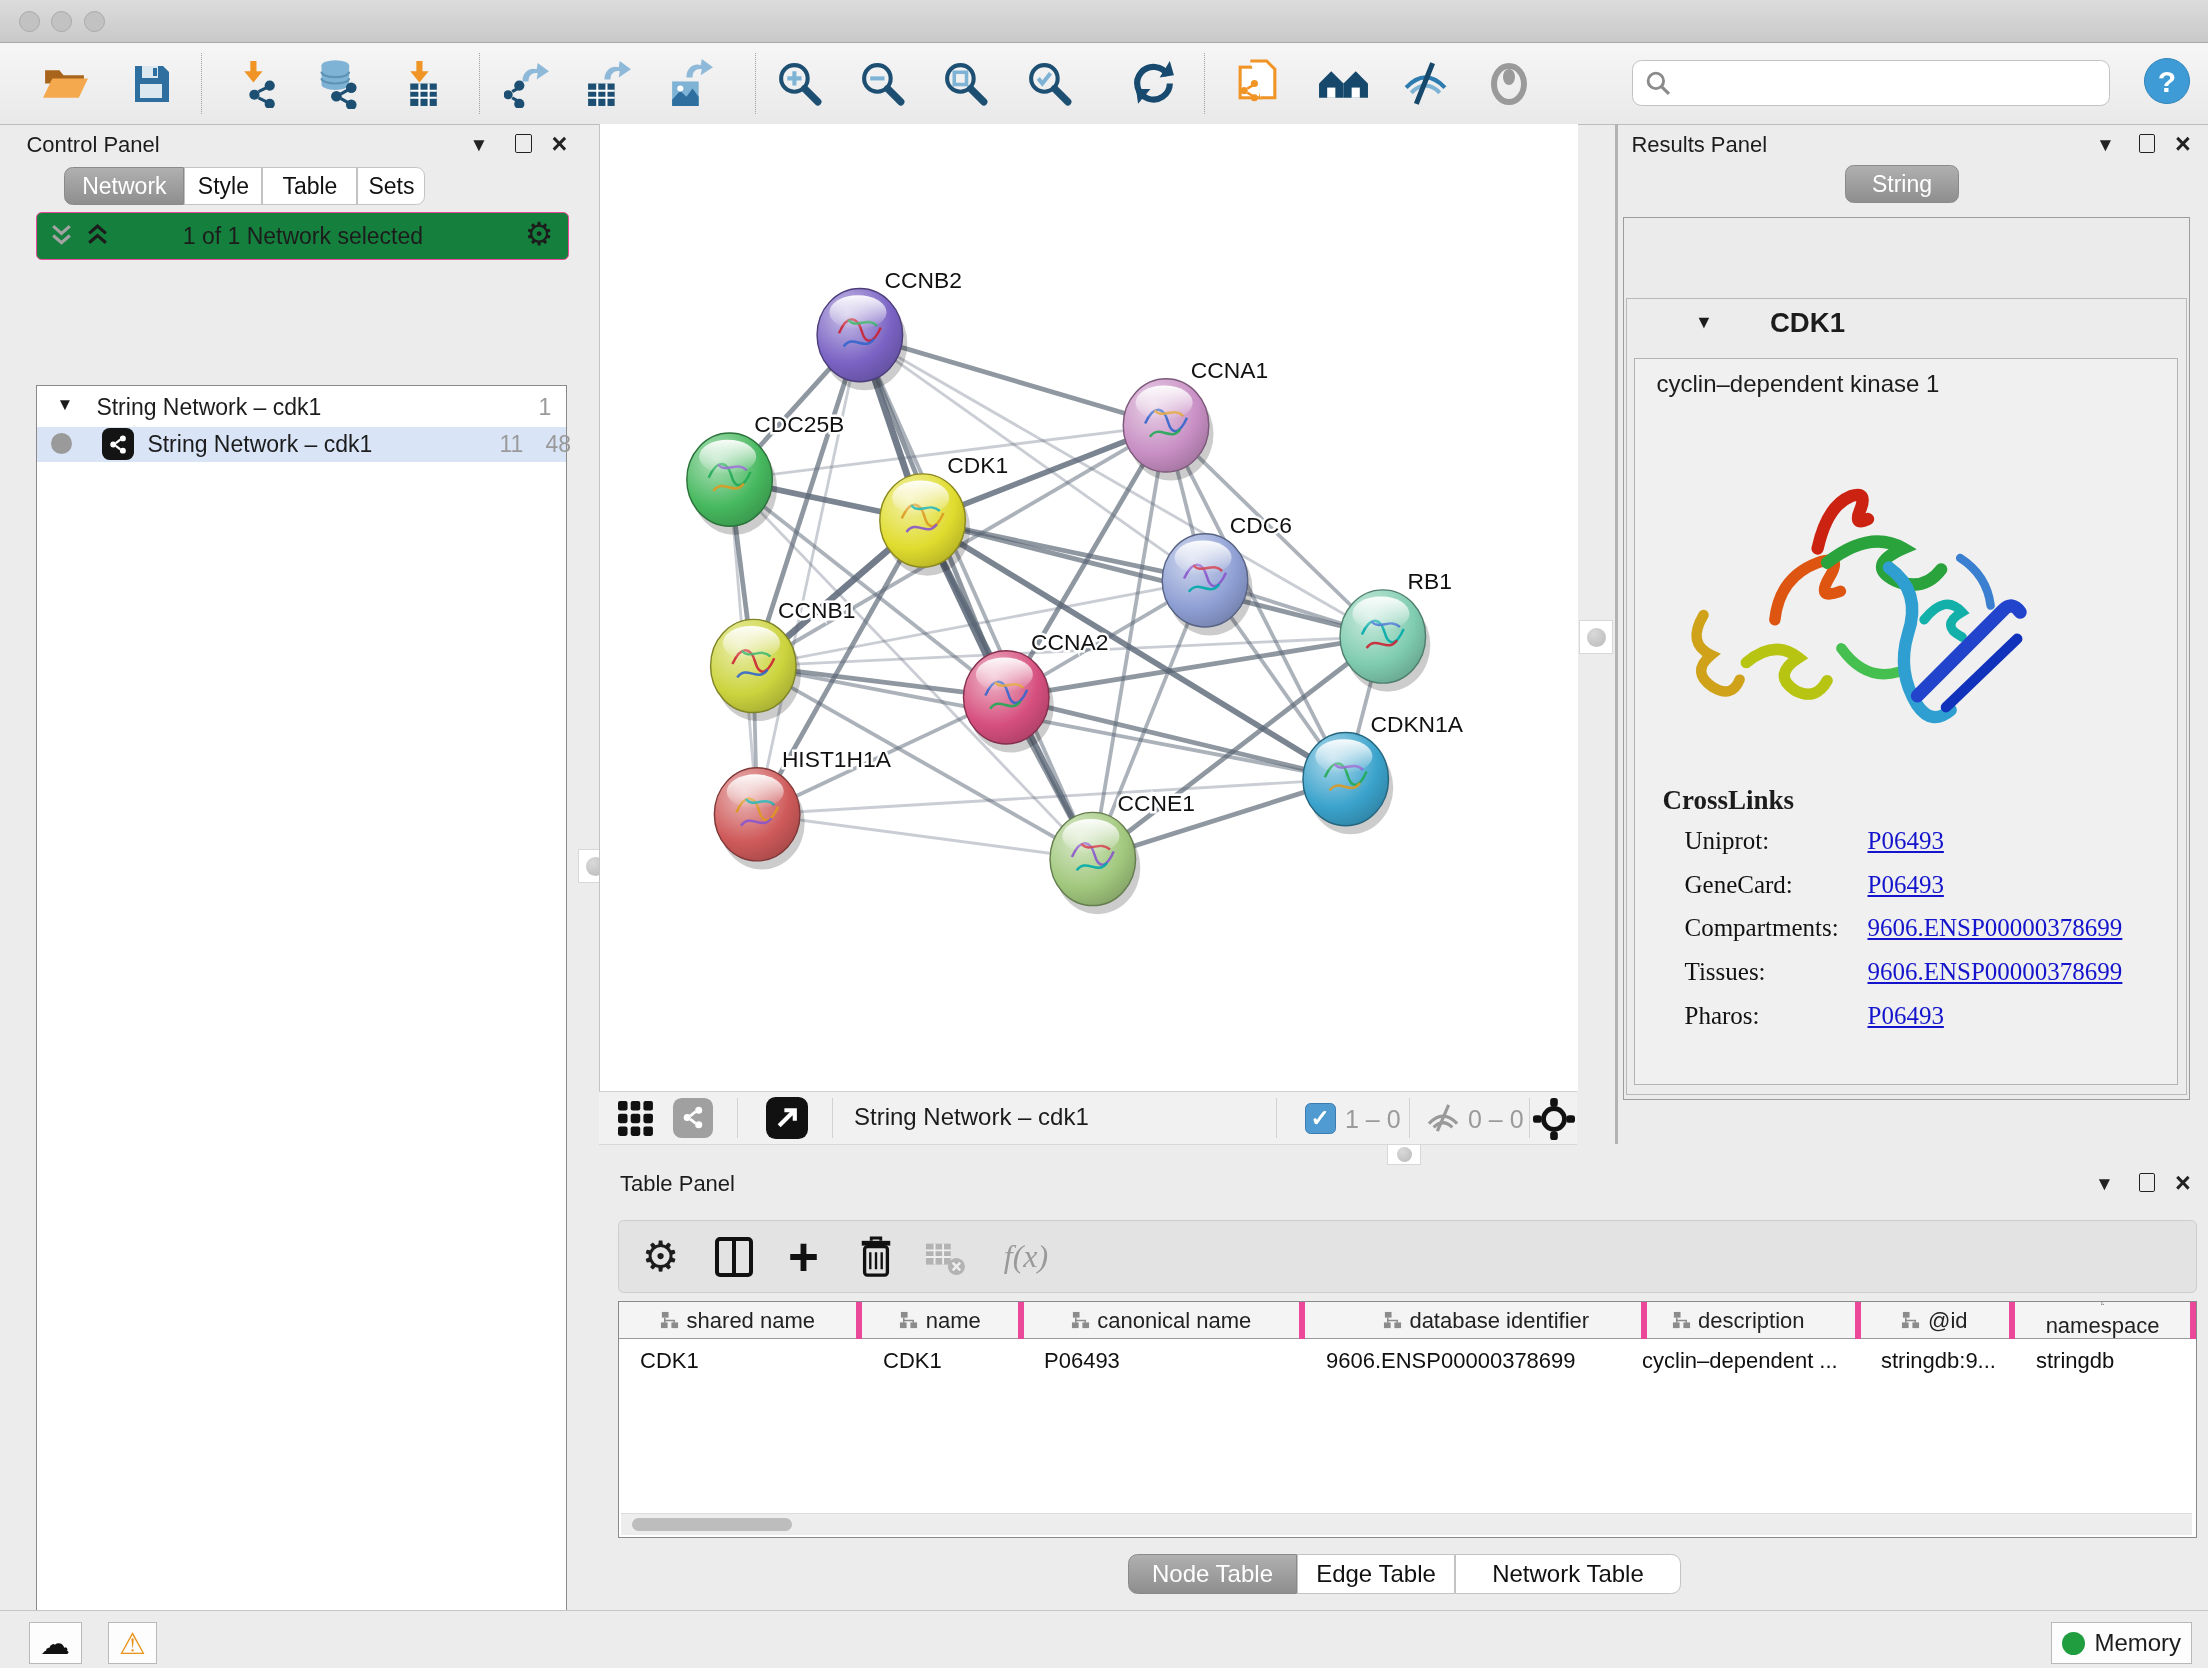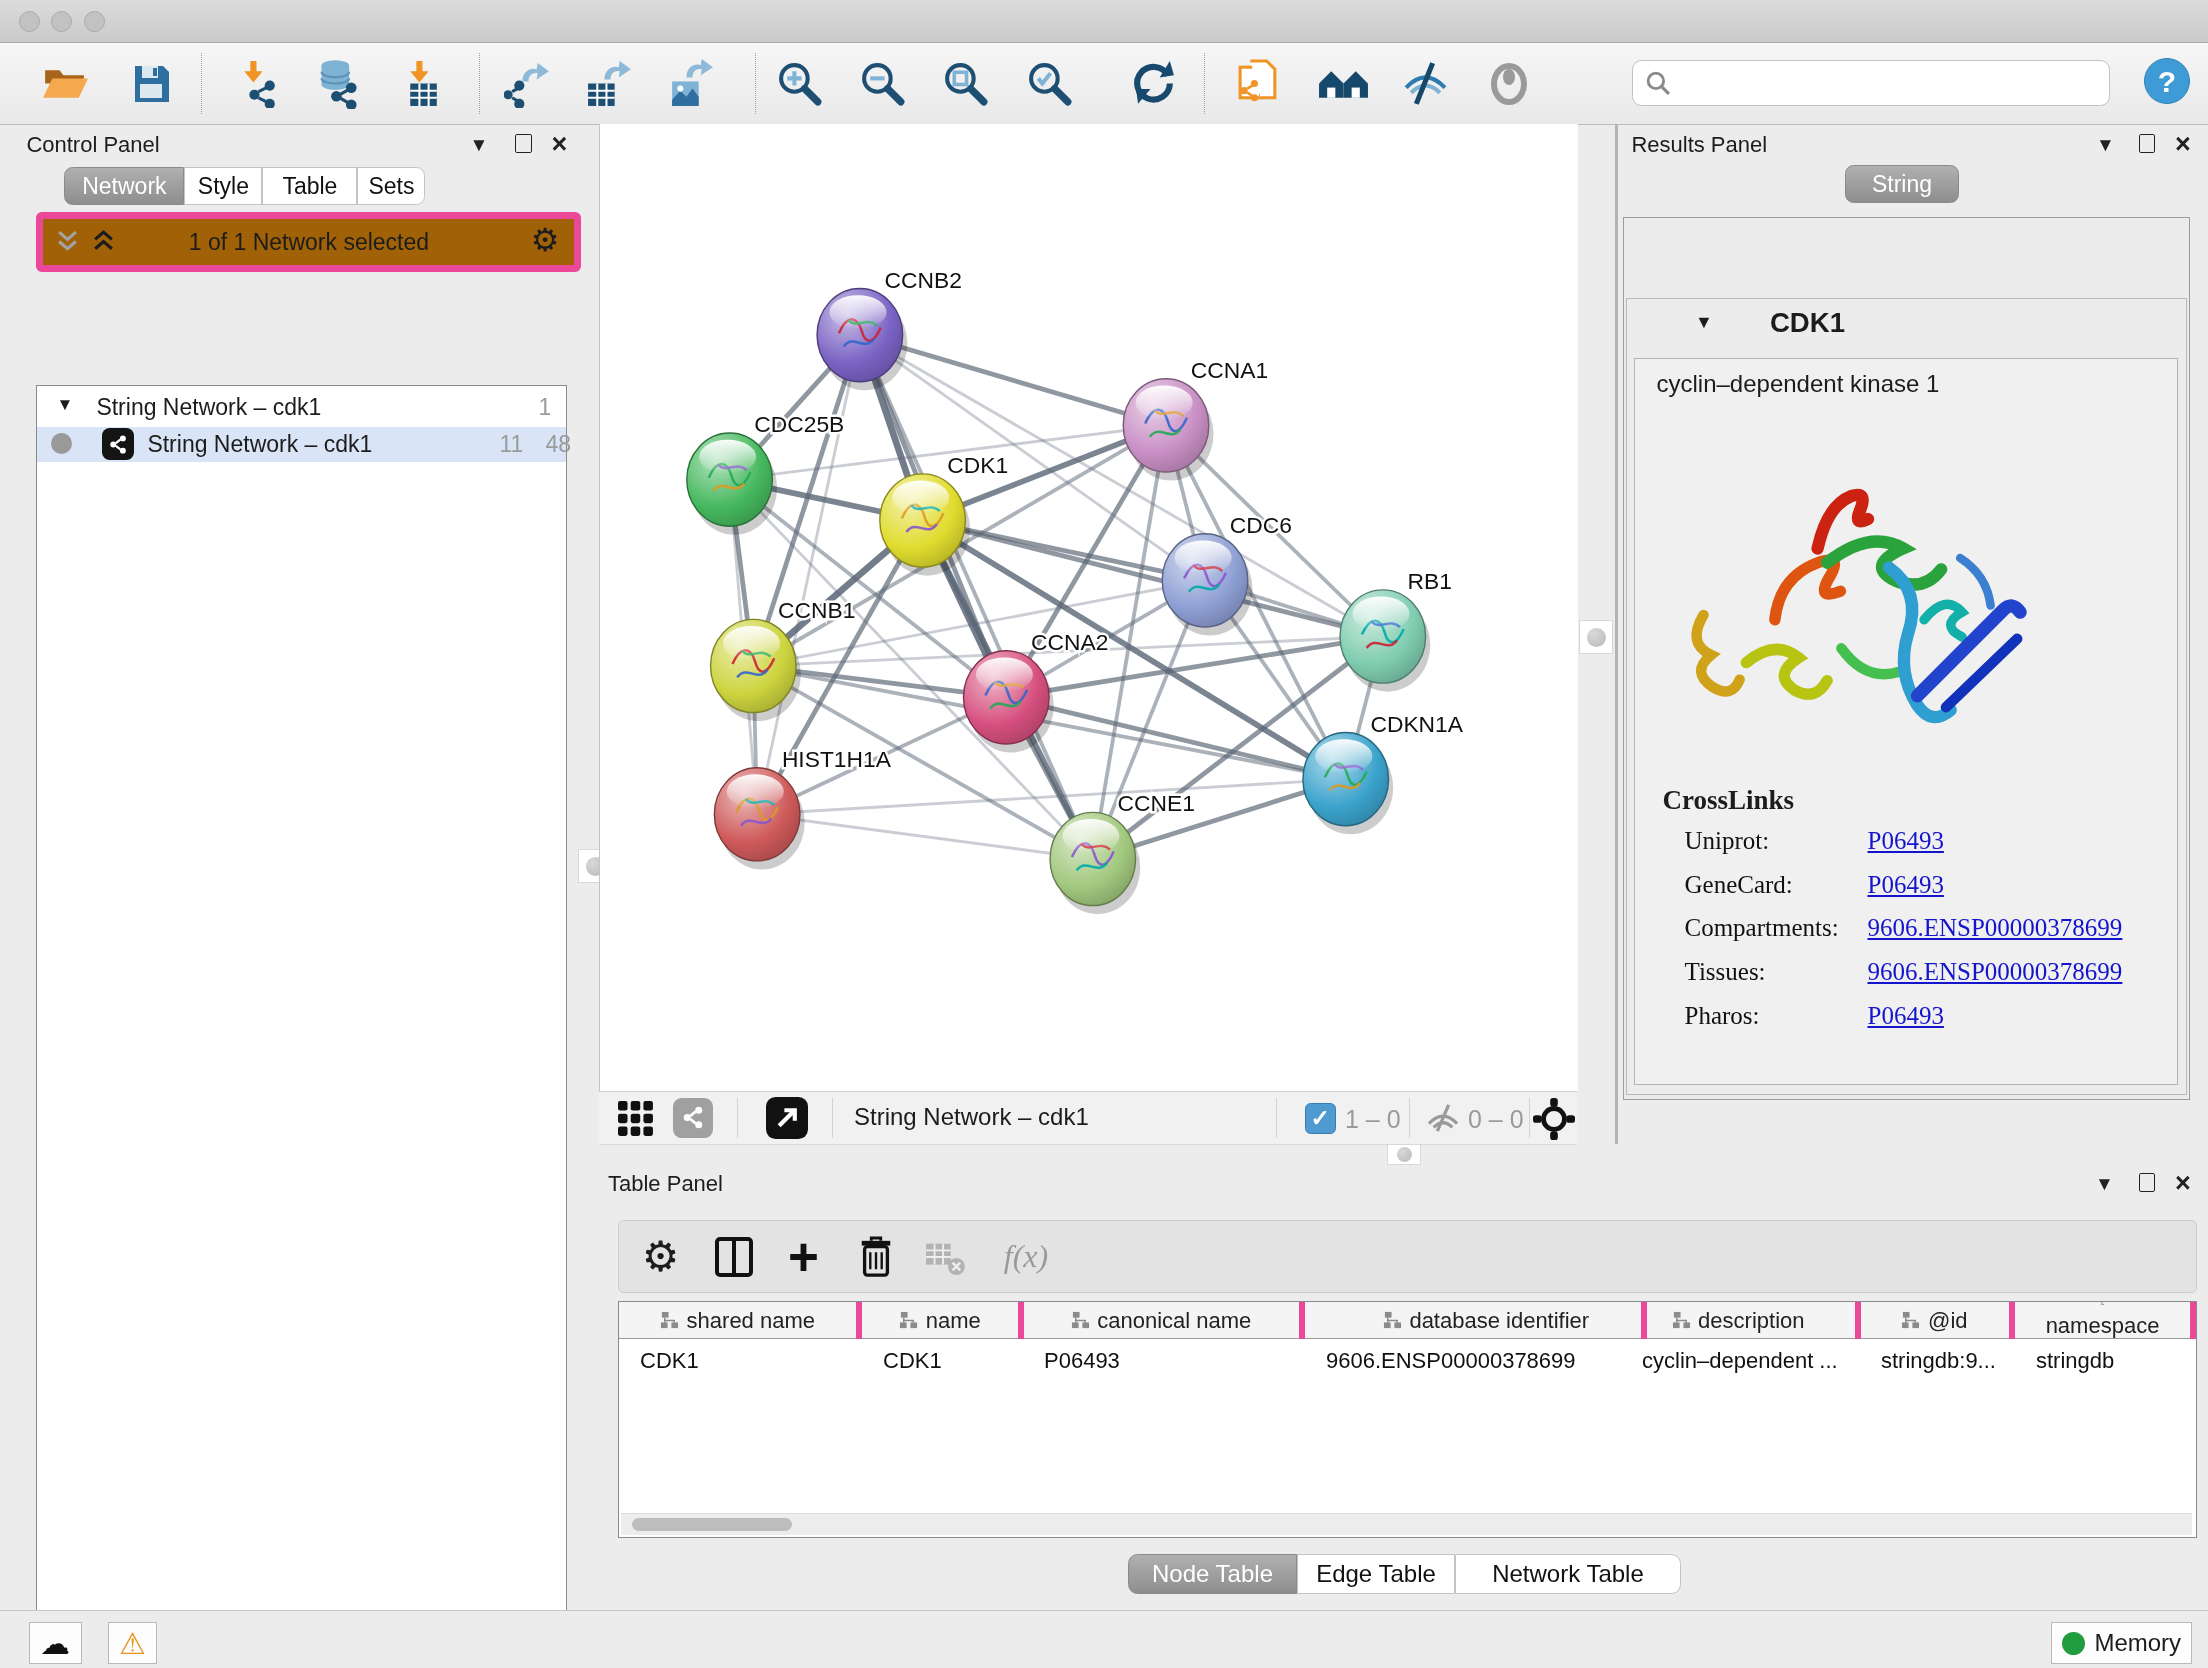--- a/index.html
+++ b/index.html
@@ -24,21 +24,21 @@
     font-size:30px;font-weight:bold;text-align:center;line-height:46px;border:1.9px solid #2f83b8;box-sizing:border-box;}
   
   .ptitle{font-size:22px;color:#1c1c1c;}
   .pico{font-size:19px;color:#222;}
   .floatbox{display:inline-block;width:14.3px;height:17px;border:1.9px solid #222;border-radius:1.9px;}
   .closex{font-size:27px;font-weight:bold;line-height:17px;}
   .tab{position:absolute;height:38px;box-sizing:border-box;border:1px solid #c3c3c3;background:#fff;
     font-size:23px;text-align:center;line-height:36px;color:#111;}
   .tab.sel{background:linear-gradient(#b0b0b0,#8e8e8e);color:#fff;border-color:#8a8a8a;}
   
-  .cp-strip{left:25px;top:211px;width:531px;height:46px;background:#a16207;border:7px solid #ec4899;border-radius:5.7px;}
+  .cp-strip{left:25px;top:211px;width:531px;height:46px;background:#15803d;border:1px solid #ec4899;border-radius:5.7px;}
   .cp-list{left:25px;top:259px;width:531px;height:1316px;background:#fff;border:1.9px solid #8a8a8a;box-sizing:border-box;}
   .treerow{position:absolute;left:0;width:100%;height:35px;font-size:23px;}
   .badge{display:inline-block;width:32px;height:32px;background:#141414;border-radius:7.6px;text-align:center;}
   .graynum{color:#9a9a9a;}
   
   .netcanvas{left:599px;top:124px;width:978px;height:967px;background:#fff;border-left:1px solid #c4c4c4;}
   .nettools{left:599px;top:1091px;width:978px;height:52px;background:#f1f1f1;
     border-top:1px solid #cfcfcf;border-bottom:1px solid #d8d8d8;}
   .ndiv{position:absolute;top:5.7px;height:40px;border-left:1.9px solid #d2d2d2;}
   .checkbox{position:absolute;width:28.5px;height:28.5px;background:#4f9ad0;border:1px solid #3b7cb0;border-radius:5.7px;
@@ -603,21 +603,21 @@
       <a class="abs xl-link" style="left:232px;top:555px">9606.ENSP00000378699</a>
       <span class="abs xl-label" style="left:49px;top:599px">Tissues:</span>
       <a class="abs xl-link" style="left:232px;top:599px">9606.ENSP00000378699</a>
       <span class="abs xl-label" style="left:49px;top:643px">Pharos:</span>
       <a class="abs xl-link" style="left:232px;top:643px">P06493</a>
     </div>
   </div>
 </div>
 
 <div class="abs" style="left:604px;top:1165px;width:1605px;height:438px">
-  <span class="abs ptitle" style="left:4px;top:5.7px">Table Panel</span>
+  <span class="abs ptitle" style="left:16px;top:5.7px">Table Panel</span>
   <span class="abs pico" style="left:1491px;top:7.6px">▼</span>
   <span class="abs floatbox" style="left:1535px;top:7.6px"></span>
   <span class="abs pico closex" style="left:1571px;top:9.5px">×</span>
 </div>
 
 <div class="abs tp-toolbox">
   <span class="tp-icon" style="left:15px;font-size:42px">⚙</span>
   <span class="tp-icon" style="left:88px">
     <svg width="40" height="42" viewBox="0 0 40 42">
         <rect x="3" y="3" width="34" height="36" rx="3" fill="none" stroke="#111" stroke-width="4"></rect>

